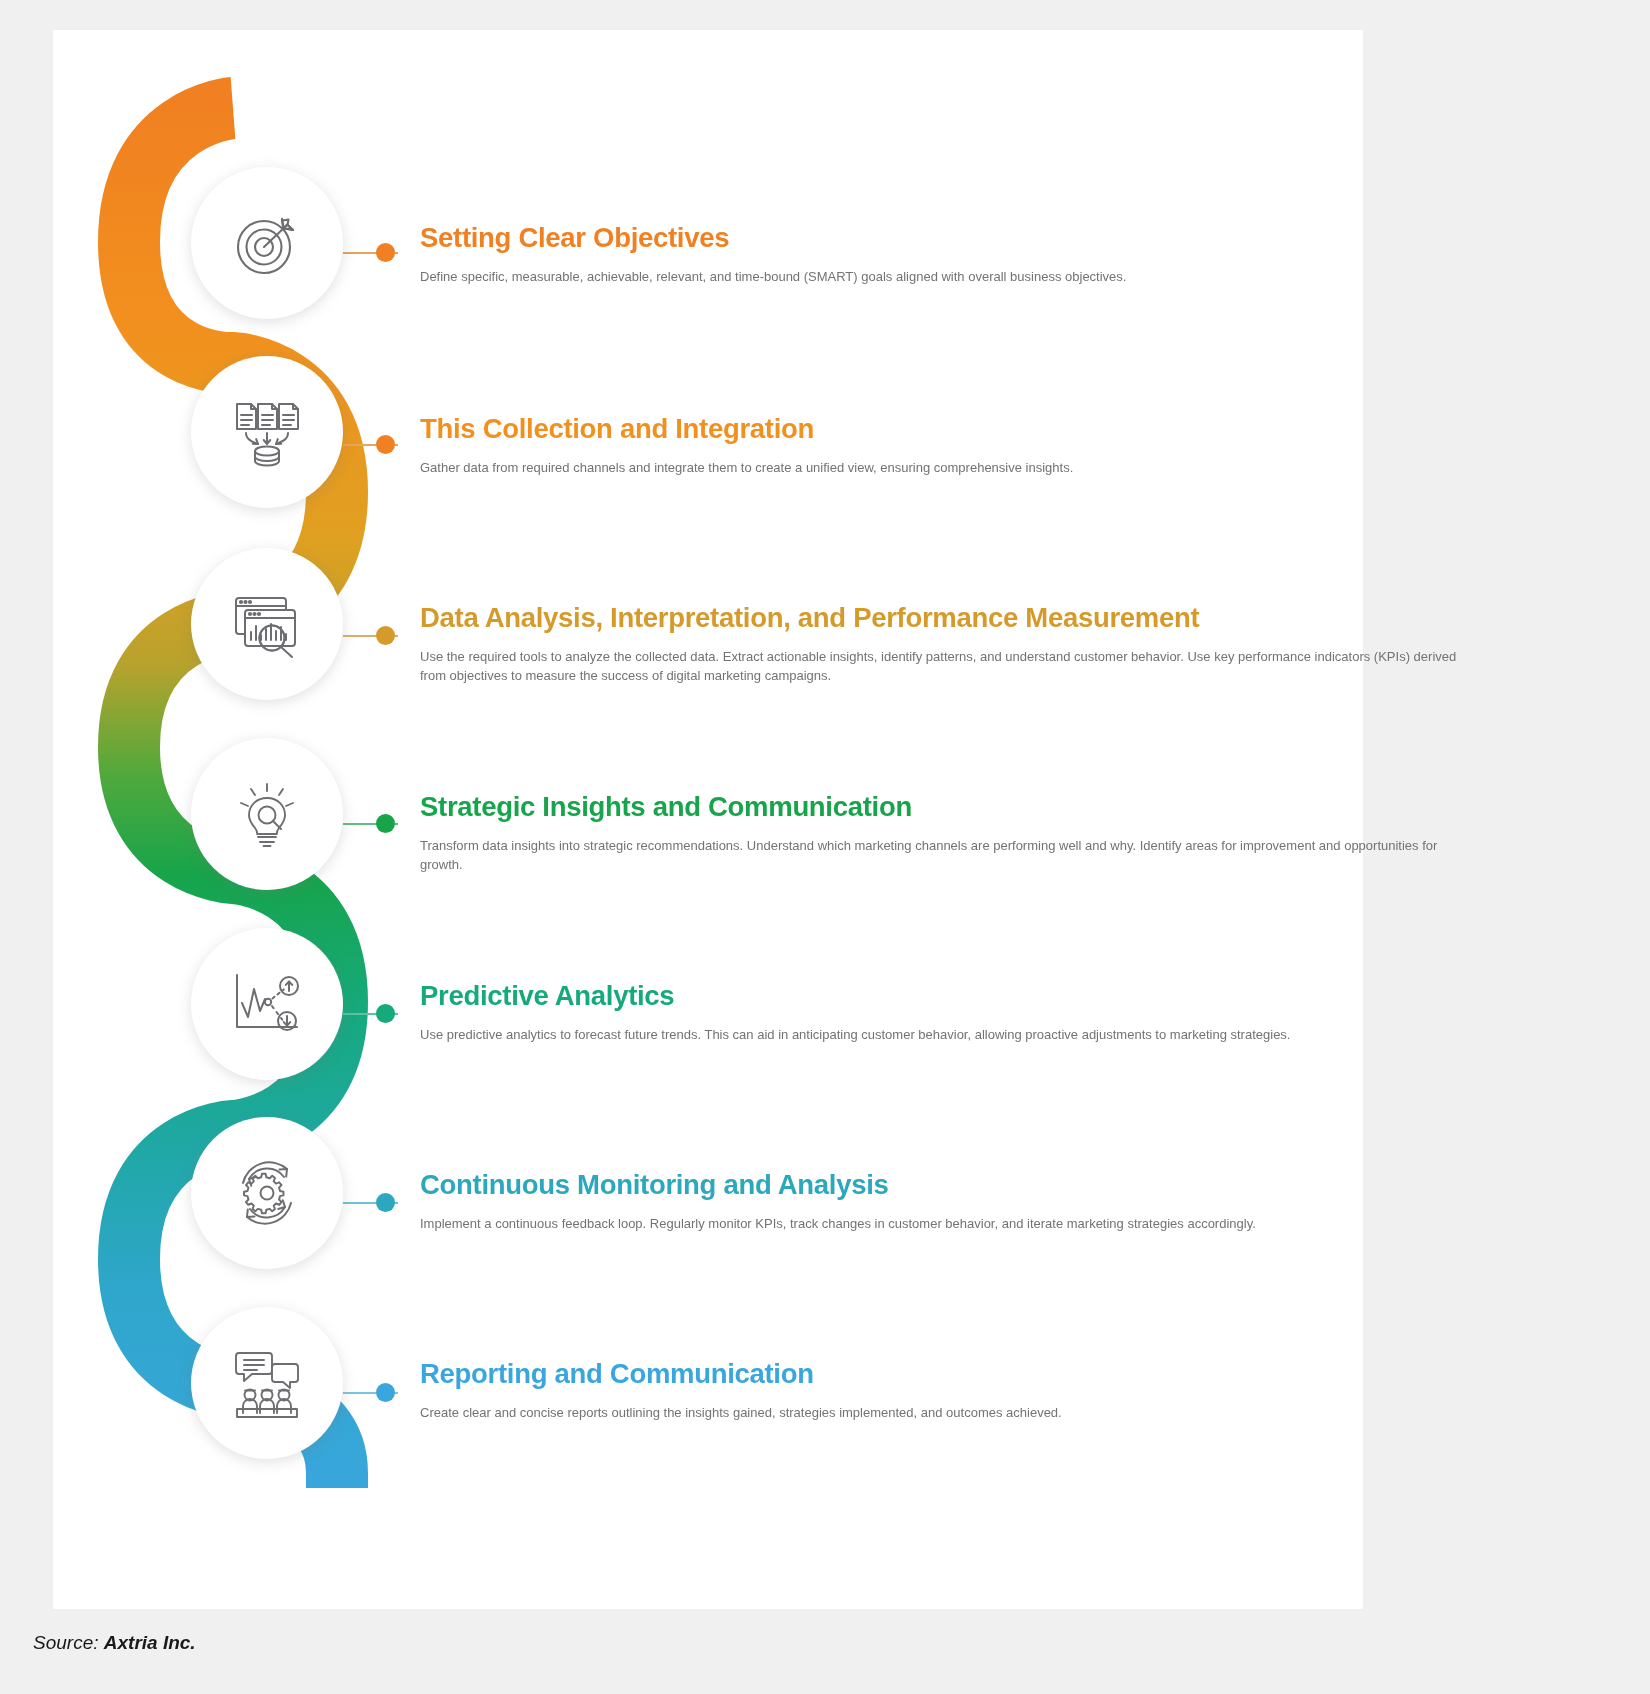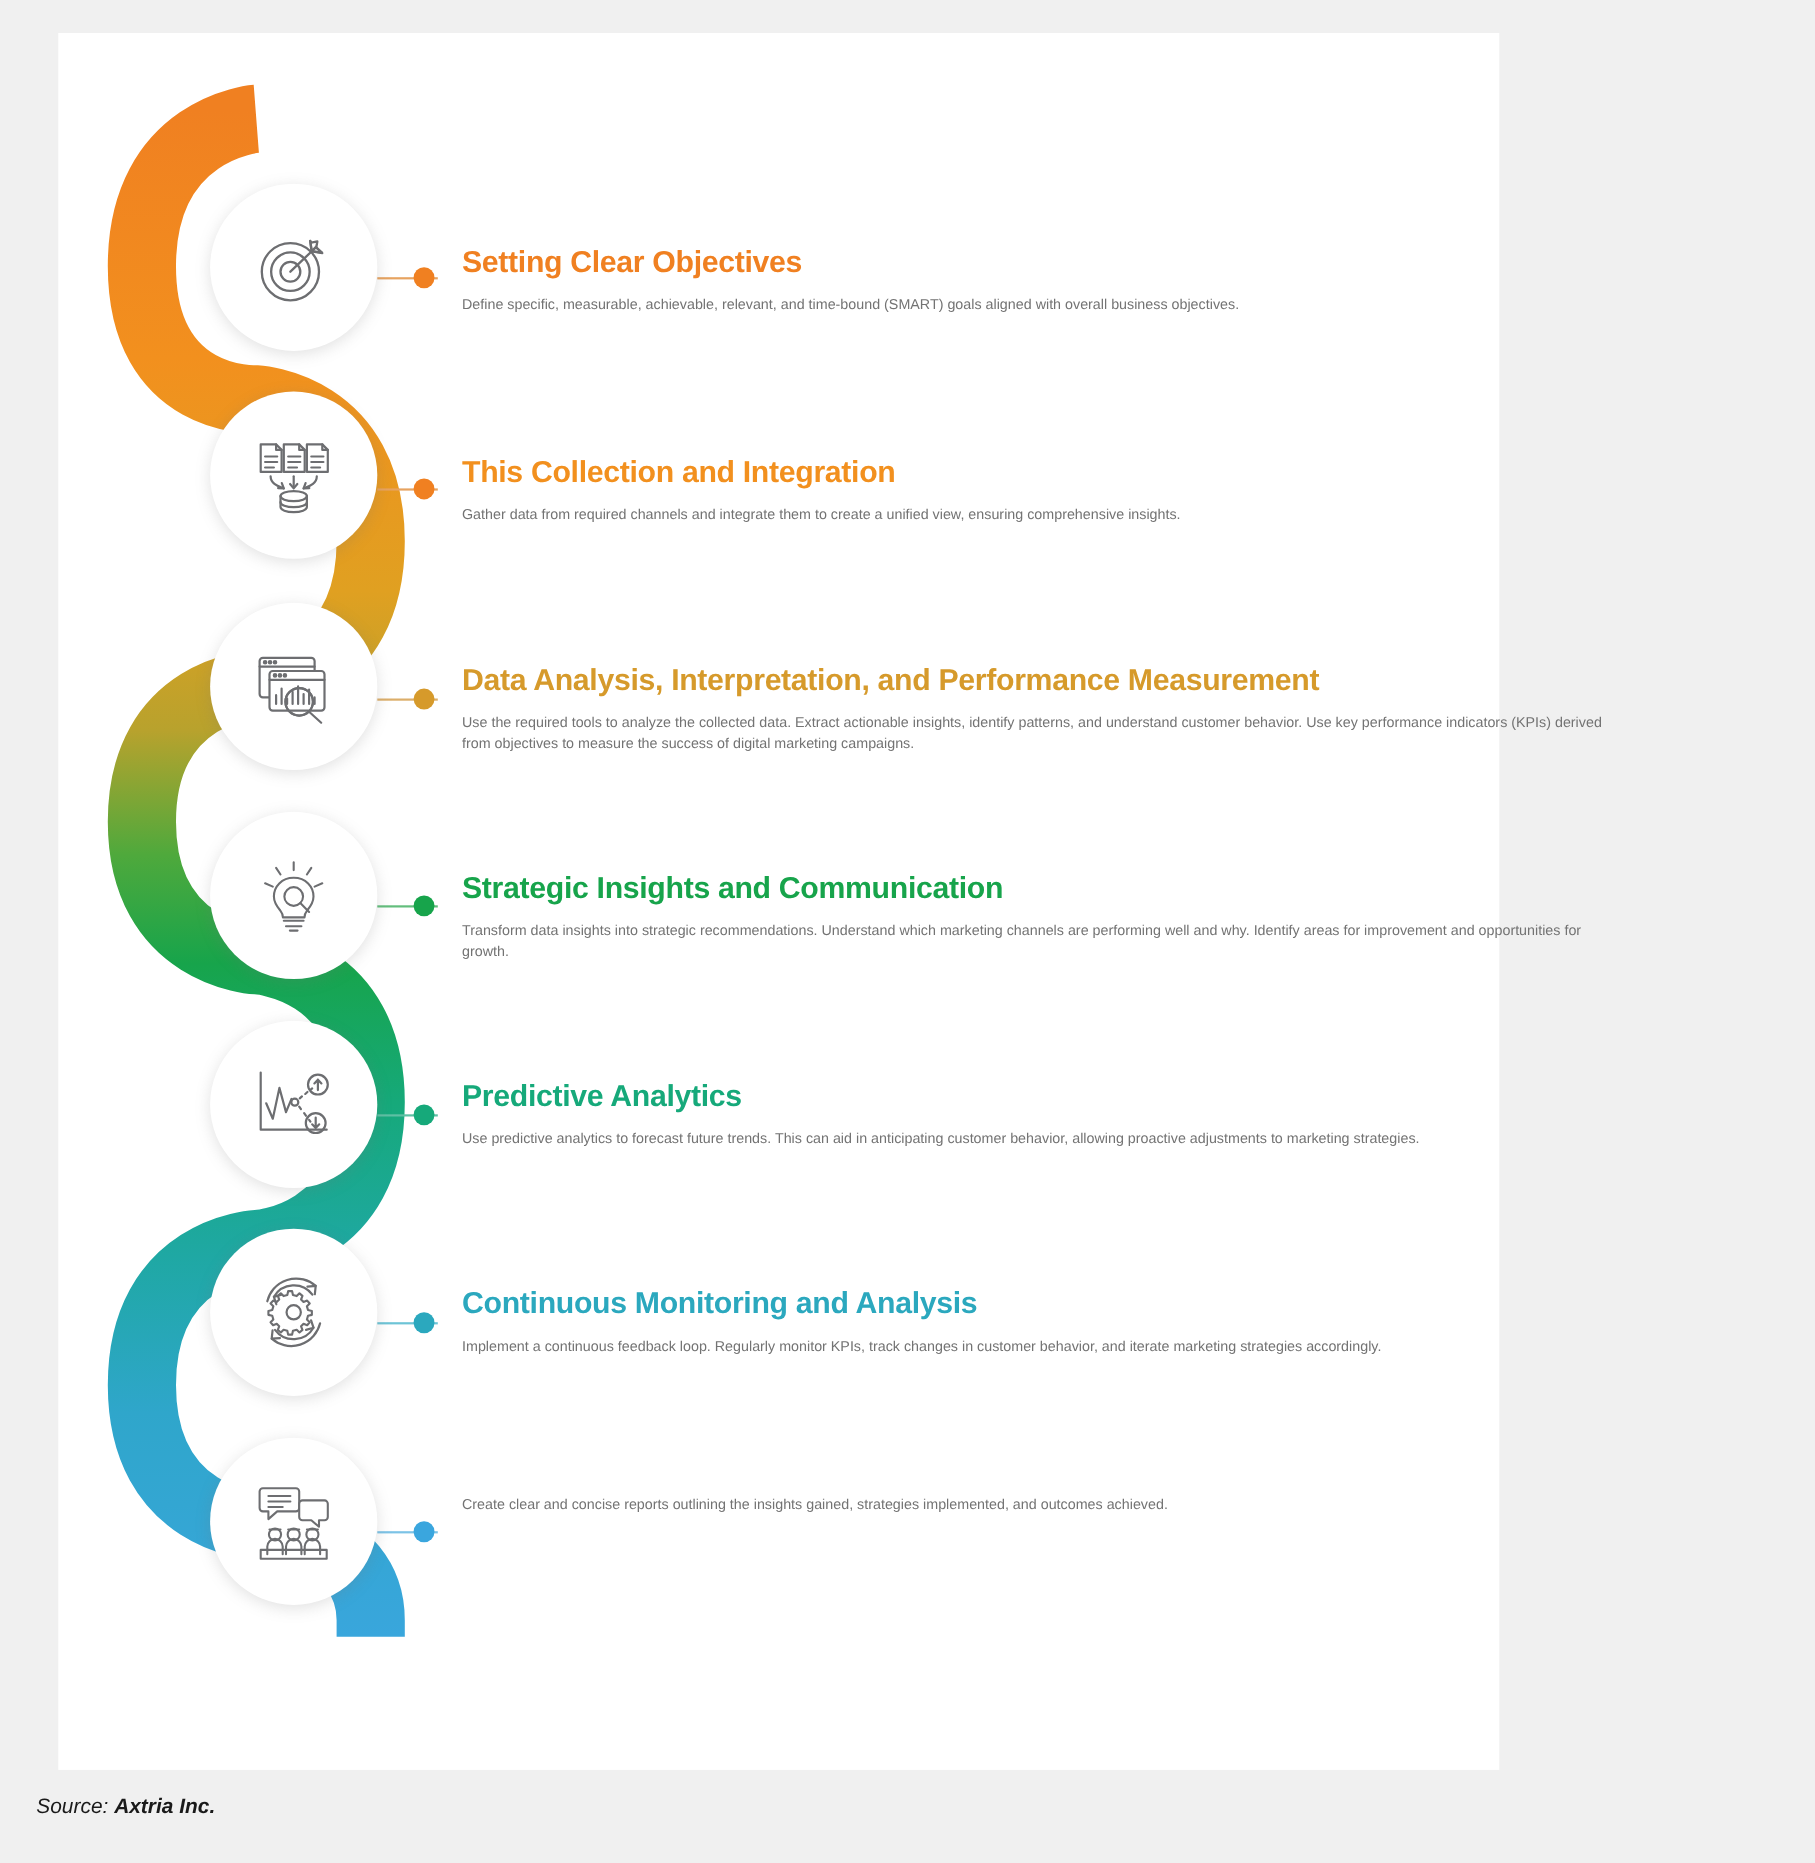--- a/index.html
+++ b/index.html
@@ -310,20 +310,21 @@
             <circle cx="55" cy="48" r="5.5"></circle>
             <path d="M48 66 v-7 a7 7 0 0 1 7 -7 a7 7 0 0 1 7 7 v7"></path>
             <path d="M50 43.5 h10"></path>
             <path d="M8 62 h60 v8 h-60 z"></path>
           </svg>
         </span>
       </div>
       <div class="connector" style="left:290px; top:1362px; width:55px; background:#7CC3E6;"></div>
       <div class="dot" style="left:323px; top:1353px; background:#3AA6DE;"></div>
       <div class="txt" style="left:367px; top:1328px;">
+        <h3 style="color:#3AA6DE;">Reporting and Communication</h3>
         <p>Create clear and concise reports outlining the insights gained, strategies implemented, and outcomes achieved.</p>
       </div>
     </div>
 
   </div>
 
   <div id="footer">
     <span class="src-label">Source:</span>
     <span class="src-value">Axtria Inc.</span>
   </div>

